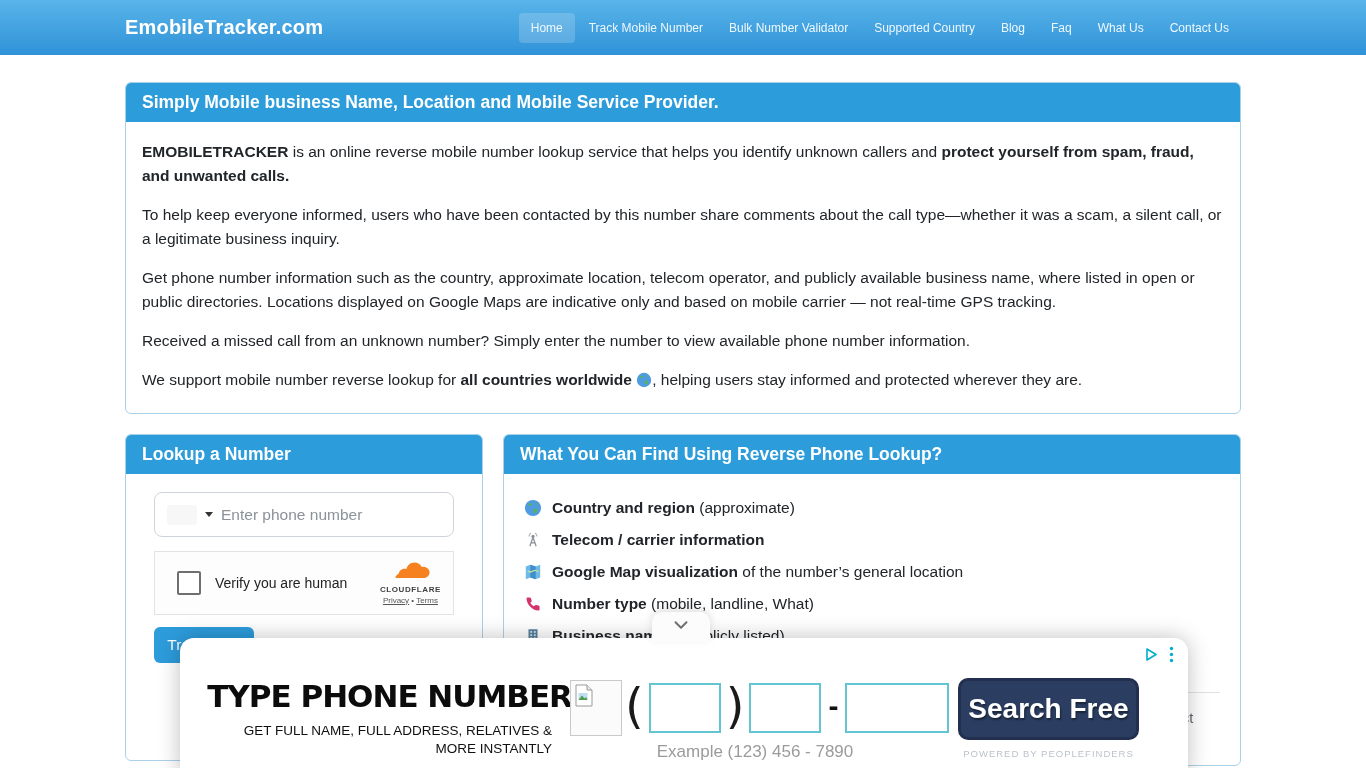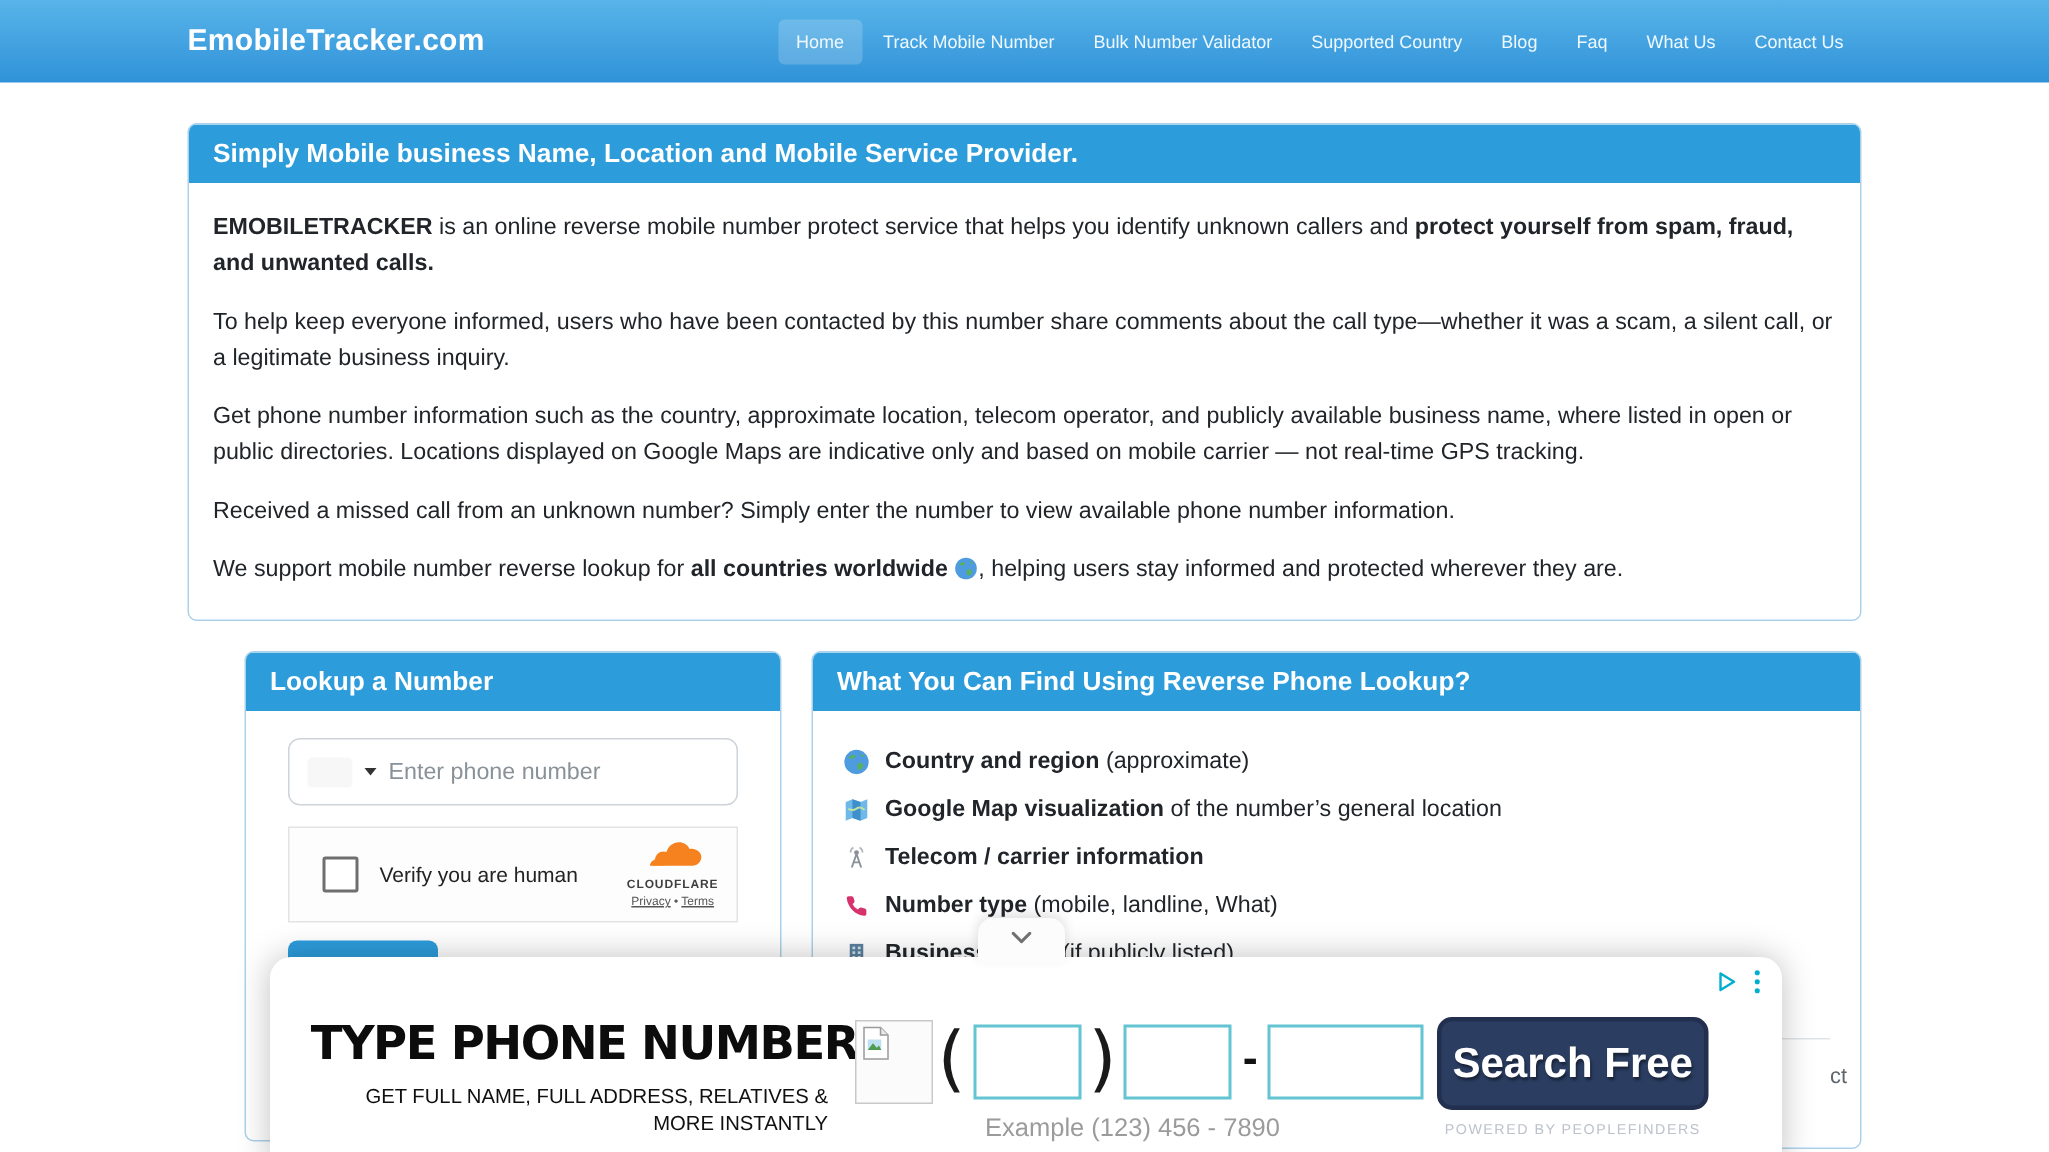--- a/index.html
+++ b/index.html
@@ -18,21 +18,21 @@
   .main { width:1116px; margin:27px auto 0; }
   .card { background:#fff; border:1px solid #abd1ea; border-radius:6px; overflow:hidden; }
   .card-header { background:#2d9cdb; color:#fff; font-size:17.5px; font-weight:700; padding:9px 16px; }
 
   
   .intro-body { padding:18px 16px; font-size:15.5px; line-height:24px; color:#212529; }
   .intro-body p { margin:0 0 15px; }
   .intro-body p:last-child { margin-bottom:0; }
   .inline-globe { display:inline-block; vertical-align:-3px; }
 
-  .row2 { display:flex; gap:20px; margin-top:20px; align-items:flex-start;margin-left:38px; }
+  .row2 { display:flex; gap:20px; margin-top:20px; align-items:flex-start; }
 
   
   .lookup-card { width:358px; height:327px; flex:none; }
   .lookup-body { padding:18px 28px; }
   .phone-input { width:300px; height:45px; border:1px solid #ced4da; border-radius:8px;
                  display:flex; align-items:center; padding:0 12px; gap:8px; background:#fff; }
   .flag-box { width:30px; height:20px; background:#f7f7f7; border-radius:3px; flex:none; }
   .caret { width:0; height:0; border-left:4px solid transparent; border-right:4px solid transparent;
            border-top:5px solid #333; flex:none; }
   .phone-input input { border:none; outline:none; flex:1; font-size:15.5px; min-width:0;
@@ -101,21 +101,21 @@
       <a href="#" class="nav-link">Contact Us</a>
     </div>
   </div>
 </div>
 
 <div class="main">
 
   <div class="card">
     <div class="card-header">Simply Mobile business Name, Location and Mobile Service Provider.</div>
     <div class="intro-body">
-      <p><b>EMOBILETRACKER</b><span> is an online reverse mobile number protect service that helps you identify unknown callers and </span><b>protect yourself from spam, fraud, and unwanted calls.</b></p>
+      <p><b>EMOBILETRACKER</b><span> is an online reverse mobile number lookup service that helps you identify unknown callers and </span><b>protect yourself from spam, fraud, and unwanted calls.</b></p>
       <p>To help keep everyone informed, users who have been contacted by this number share comments about the call type—whether it was a scam, a silent call, or a legitimate business inquiry.</p>
       <p>Get phone number information such as the country, approximate location, telecom operator, and publicly available business name, where listed in open or public directories. Locations displayed on Google Maps are indicative only and based on mobile carrier — not real-time GPS tracking.</p>
       <p>Received a missed call from an unknown number? Simply enter the number to view available phone number information.</p>
       <p><span>We support mobile number reverse lookup for </span><b>all countries worldwide</b>
         <span class="inline-globe"><svg width="16" height="16" viewBox="0 0 20 20">
               <circle cx="10" cy="10" r="9" fill="#4f9be0"></circle>
               <path d="M4 7 q2-3 5-2 q1 1-1 2 q-3 1-4 0z M11 11 q3-1 4 1 q0 3-3 4 q-2-1-1-5z M13 4 q2 0 3 2 q-2 1-3-2z" fill="#58b25c"></path>
             </svg></span><span>, helping users stay informed and protected wherever they are.</span></p>
     </div>
   </div>
@@ -154,36 +154,36 @@
               <svg width="18" height="18" viewBox="0 0 20 20">
                 <circle cx="10" cy="10" r="9" fill="#4f9be0"></circle>
                 <path d="M4 7 q2-3 5-2 q1 1-1 2 q-3 1-4 0z M11 11 q3-1 4 1 q0 3-3 4 q-2-1-1-5z M13 4 q2 0 3 2 q-2 1-3-2z" fill="#58b25c"></path>
               </svg>
             </span>
           <span><b>Country and region</b><span> (approximate)</span></span>
         </div>
         <div class="find-item">
           <span class="ic">
               <svg width="18" height="18" viewBox="0 0 20 20">
+                <circle cx="10" cy="6" r="1.8" fill="#8a9199"></circle>
+                <path d="M10 7 L6.5 17 M10 7 L13.5 17 M7.8 13.2 L12.2 13.2" stroke="#8a9199" stroke-width="1.4" fill="none"></path>
+                <path d="M5.5 6 a4.5 4.5 0 0 1 2.2-3.8 M14.5 6 a4.5 4.5 0 0 0-2.2-3.8" stroke="#b0b6bc" stroke-width="1.3" fill="none"></path>
+              </svg>
+            </span>
+          <span><b>Telecom / carrier information</b><span></span></span>
+        </div>
+        <div class="find-item">
+          <span class="ic">
+              <svg width="18" height="18" viewBox="0 0 20 20">
                 <path d="M2 4 L7 2 L13 4 L18 2 V16 L13 18 L7 16 L2 18 Z" fill="#6fb9e8"></path>
                 <path d="M7 2 L13 4 V18 L7 16 Z" fill="#3f8fcb"></path>
                 <path d="M4 9 q3 2 6 0 q3-2 6 1" stroke="#bfe3a0" stroke-width="1.4" fill="none"></path>
               </svg>
             </span>
           <span><b>Google Map visualization</b><span> of the number’s general location</span></span>
-        </div>
-        <div class="find-item">
-          <span class="ic">
-              <svg width="18" height="18" viewBox="0 0 20 20">
-                <circle cx="10" cy="6" r="1.8" fill="#8a9199"></circle>
-                <path d="M10 7 L6.5 17 M10 7 L13.5 17 M7.8 13.2 L12.2 13.2" stroke="#8a9199" stroke-width="1.4" fill="none"></path>
-                <path d="M5.5 6 a4.5 4.5 0 0 1 2.2-3.8 M14.5 6 a4.5 4.5 0 0 0-2.2-3.8" stroke="#b0b6bc" stroke-width="1.3" fill="none"></path>
-              </svg>
-            </span>
-          <span><b>Telecom / carrier information</b><span></span></span>
         </div>
         <div class="find-item">
           <span class="ic">
               <svg width="18" height="18" viewBox="0 0 20 20">
                 <path d="M4.2 2.8 C3.3 2.8 2.7 3.5 2.8 4.4 C3.5 11 9.2 16.7 15.7 17.3 C16.6 17.4 17.3 16.8 17.3 15.9 V13.3 C17.3 12.6 16.8 12 16.1 11.8 L13.5 11.1 C12.9 11 12.3 11.2 11.9 11.6 L11 12.5 C8.9 11.4 8.2 10.7 7.1 8.6 L8 7.7 C8.4 7.3 8.6 6.7 8.5 6.1 L7.8 3.9 C7.6 3.2 7 2.8 6.3 2.8 Z" fill="#d6336c"></path>
               </svg>
             </span>
           <span><b>Number type</b><span> (mobile, landline, What)</span></span>
         </div>
         <div class="find-item">

